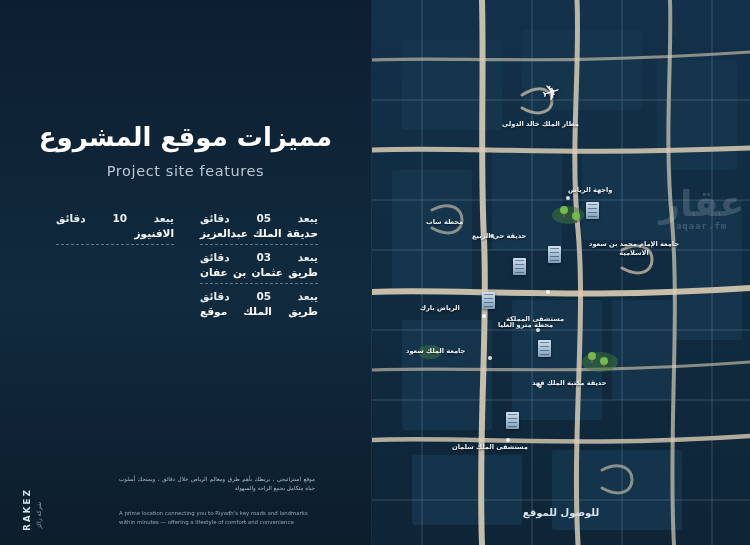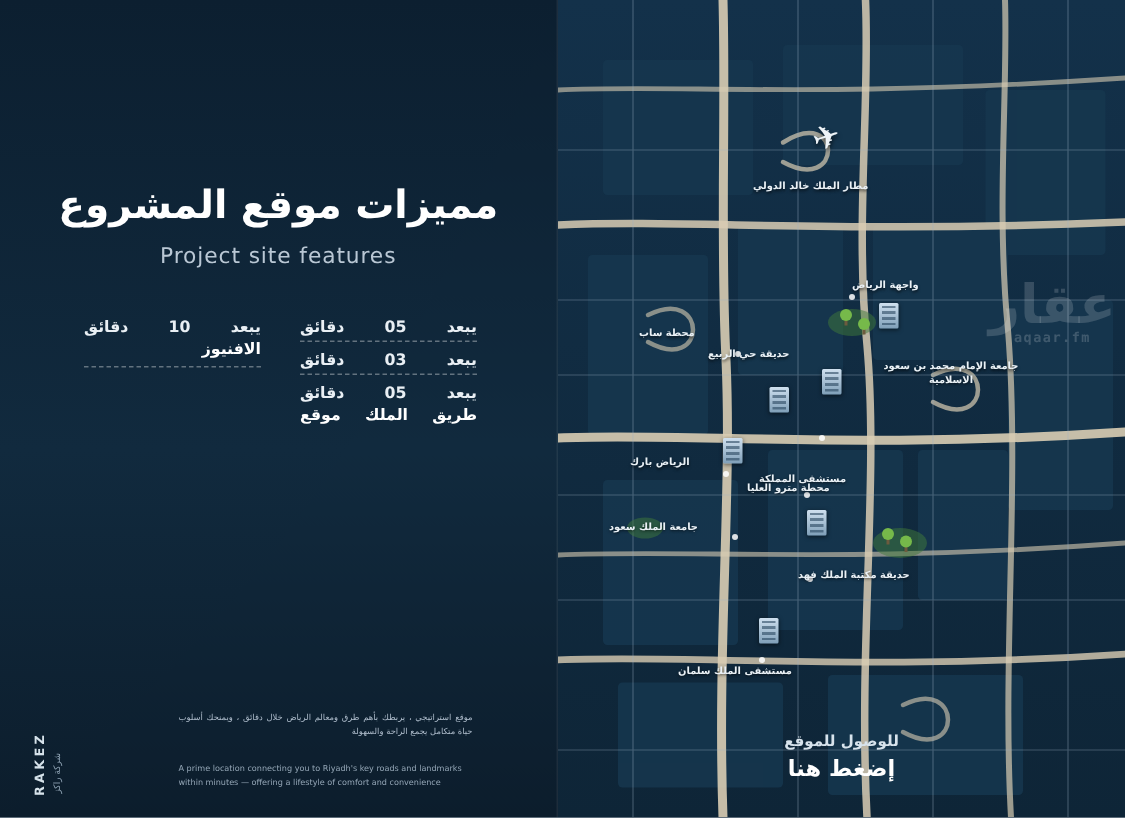--- a/index.html
+++ b/index.html
@@ -223,24 +223,26 @@
     </div>
 
     <div class="title-ar">مميزات موقع المشروع</div>
     <div class="title-en">Project site features</div>
 
     <div class="features">
 
       <div class="col">
         <div class="feat">
           <div class="dist">يبعد 05 دقائق</div>
+          <div class="name">حديقة الملك عبدالعزيز</div>
           <div class="rule"></div>
         </div>
         <div class="feat">
           <div class="dist">يبعد 03 دقائق</div>
+          <div class="name">طريق عثمان بن عفان</div>
           <div class="rule"></div>
         </div>
         <div class="feat">
           <div class="dist">يبعد 05 دقائق</div>
           <div class="name">طريق الملك موقع</div>
         </div>
       </div>
 
       <div class="col">
         <div class="feat">
@@ -351,16 +353,15 @@
     <div class="pin" style="left:216px; top:240px; white-space:normal; width:92px; line-height:1.35; text-align:center;">جامعة الإمام محمد بن سعود الاسلامية</div>
     <div class="pin" style="left:134px; top:284px;margin-top:31px;">مستشفى المملكة</div>
     <div class="pin" style="left:48px;  top:304px;">الرياض بارك</div>
     <div class="pin" style="left:126px; top:321px;">محطة مترو العليا</div>
     <div class="pin" style="left:34px;  top:347px;">جامعة الملك سعود</div>
     <div class="pin" style="left:160px; top:379px;">حديقة مكتبة الملك فهد</div>
     <div class="pin" style="left:80px;  top:443px;">مستشفى الملك سلمان</div>
 
     <div class="cta">
       <div class="l1">للوصول للموقع</div>
-      <div class="l2">إضغط هنا</div>
     </div>
   </div>
 </div>
 
 </body></html>

